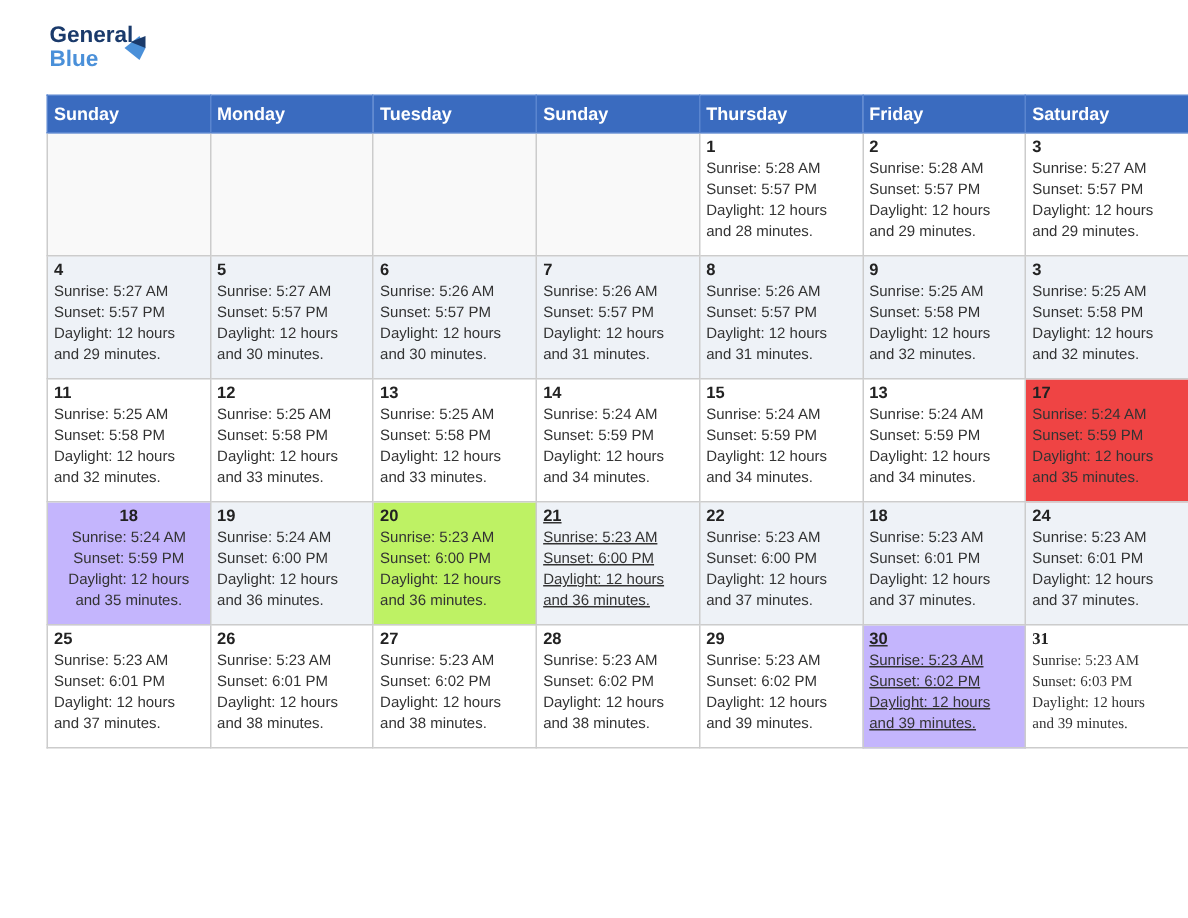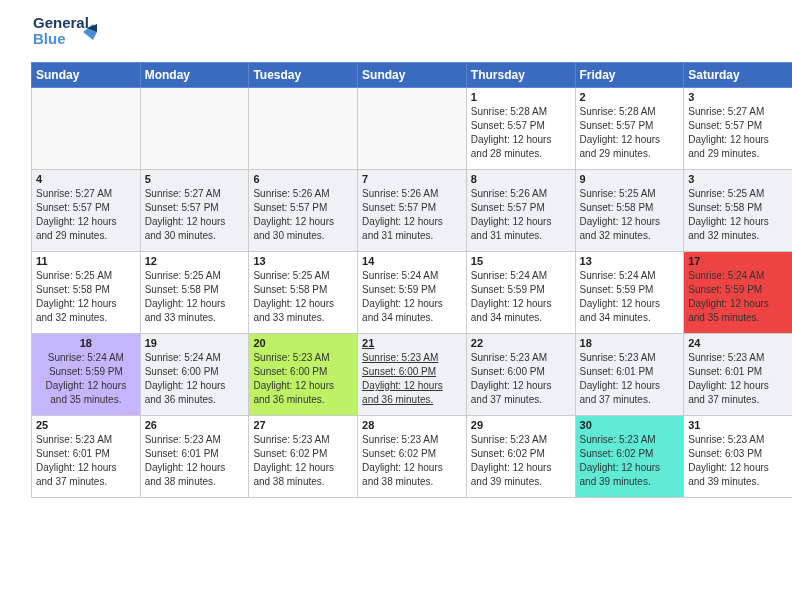--- a/index.html
+++ b/index.html
@@ -328,28 +328,28 @@
 Daylight: 12 hours
 and 38 minutes.</div>
           </td>
           <td style="background: rgb(255, 255, 255);">
             <span class="day-num">29</span>
             <div class="day-info" style="white-space: pre-line;">Sunrise: 5:23 AM
 Sunset: 6:02 PM
 Daylight: 12 hours
 and 39 minutes.</div>
           </td>
-          <td style="background: #5eead4;">
+          <td style="background: #c4b5fd; text-decoration: underline;">
             <span class="day-num">30</span>
             <div class="day-info" style="white-space: pre-line;">Sunrise: 5:23 AM
 Sunset: 6:02 PM
 Daylight: 12 hours
 and 39 minutes.</div>
           </td>
-          <td style="background: rgb(255, 255, 255);">
+          <td style="background: rgb(255, 255, 255); font-family: Liberation Serif, serif;">
             <span class="day-num">31</span>
             <div class="day-info" style="white-space: pre-line;">Sunrise: 5:23 AM
 Sunset: 6:03 PM
 Daylight: 12 hours
 and 39 minutes.</div>
           </td>
         </tr>
       </tbody>
   </table>
 </div>

